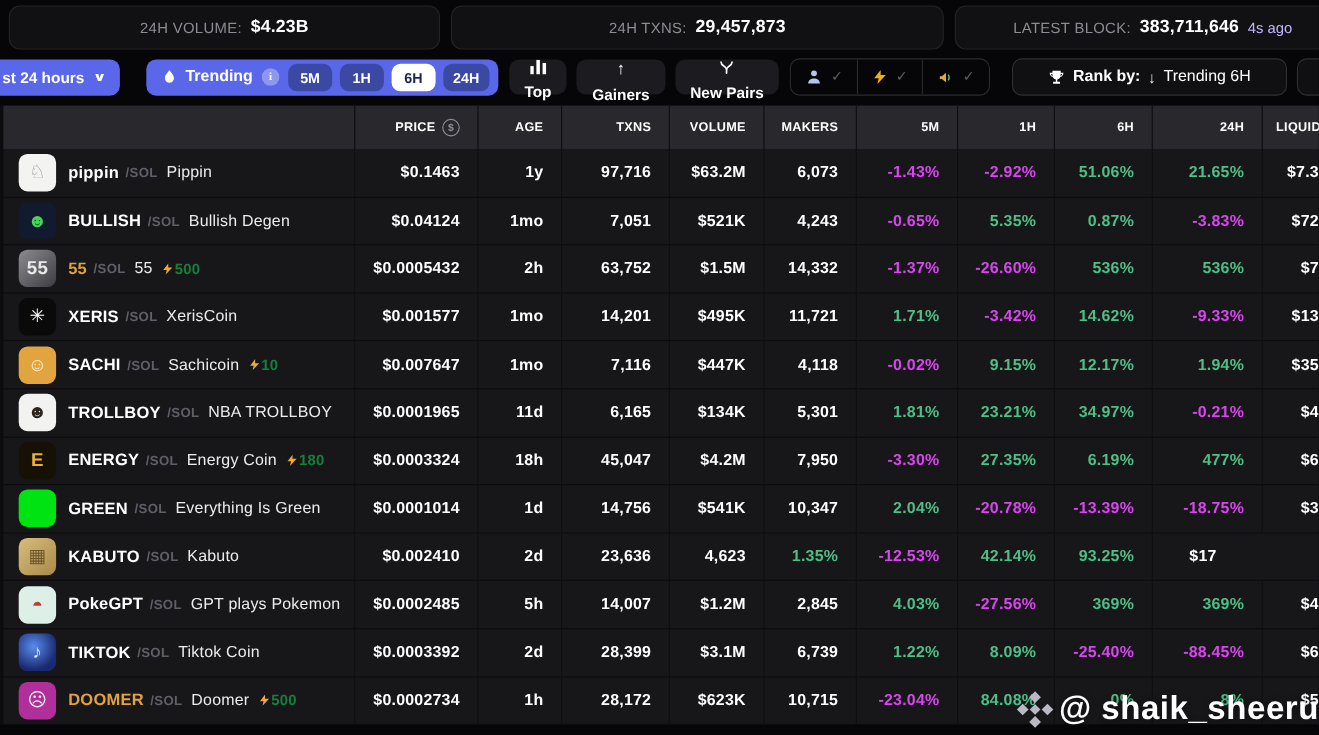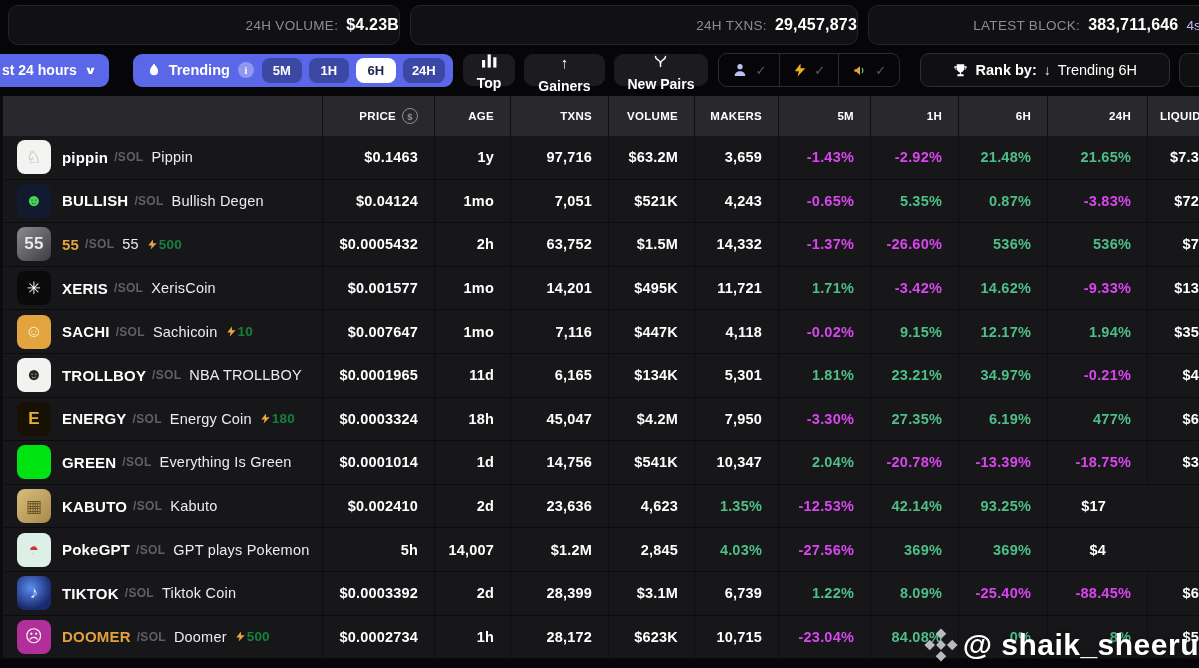--- a/index.html
+++ b/index.html
@@ -2,21 +2,21 @@
 <html><head>
 <meta charset="utf-8">
 <style>
   * { margin:0; padding:0; box-sizing:border-box; }
   html,body { background:#000; }
   body { font-family:"Liberation Sans","DejaVu Sans",sans-serif; }
   #page { position:relative; width:1199px; height:668px; overflow:hidden; background:#060608; color:#fff; }
 
   
   .topbar { display:flex; gap:10px; padding:5px 0 5px 8px; height:50px; }
-  .statbox { flex:0 0 auto; display:flex; align-items:center; justify-content:flex-end; gap:8px;
+  .statbox { flex:0 0 auto; display:flex; align-items:center; justify-content:center; gap:8px;
              background:#111114; border:1px solid #232329; border-radius:10px; height:40px; }
   .statbox.b1 { width:392px; } .statbox.b2 { width:448px; } .statbox.b3 { width:360px; }
   .stat-label { color:#8c8c94; font-size:13.5px; letter-spacing:.3px; }
   .stat-value { color:#fff; font-size:16px; font-weight:700; letter-spacing:.2px; }
   .stat-ago { color:#c4b5fd; font-size:13.5px; }
 
   
   .toolbar { display:flex; align-items:center; height:46px; padding:0 0 6px 0; position:relative; }
   .btn { display:flex; align-items:center; gap:7px; background:#1b1b20; color:#fff; border-radius:9px;
          height:32px; padding:0 14px; font-size:14px; font-weight:700; cursor:pointer; white-space:nowrap; }
@@ -205,24 +205,24 @@
        <span class="avatar" style="background:#f3f3f1;color:#9a9a96">♘</span>
        <span class="sym">pippin</span>
        <span class="chain">/SOL</span>
        <span class="tname">Pippin</span>
 
      </div>
      <div class="cell">$0.1463</div>
      <div class="cell">1y</div>
      <div class="cell">97,716</div>
      <div class="cell">$63.2M</div>
-     <div class="cell">3,659</div>
+     <div class="cell">6,073</div>
      <div class="cell neg">-1.43%</div>
      <div class="cell neg">-2.92%</div>
-     <div class="cell pos">21.48%</div>
+     <div class="cell pos">51.06%</div>
      <div class="cell pos">21.65%</div>
      <div class="cell liq">$7.3</div>
         </div>
         <div class="trow body-row">
           <div class="cell">
        <span class="avatar" style="background:#121a30;color:#46d654">☻</span>
        <span class="sym">BULLISH</span>
        <span class="chain">/SOL</span>
        <span class="tname">Bullish Degen</span>
 
@@ -386,20 +386,21 @@
      <div class="cell liq">$17</div>
         </div>
         <div class="trow body-row">
           <div class="cell">
        <span class="avatar" style="background:#ddf0e8;color:#c23a3a">◓</span>
        <span class="sym">PokeGPT</span>
        <span class="chain">/SOL</span>
        <span class="tname">GPT plays Pokemon</span>
 
      </div>
+     <div class="cell">$0.0002485</div>
      <div class="cell">5h</div>
      <div class="cell">14,007</div>
      <div class="cell">$1.2M</div>
      <div class="cell">2,845</div>
      <div class="cell pos">4.03%</div>
      <div class="cell neg">-27.56%</div>
      <div class="cell pos">369%</div>
      <div class="cell pos">369%</div>
      <div class="cell liq">$4</div>
         </div>

